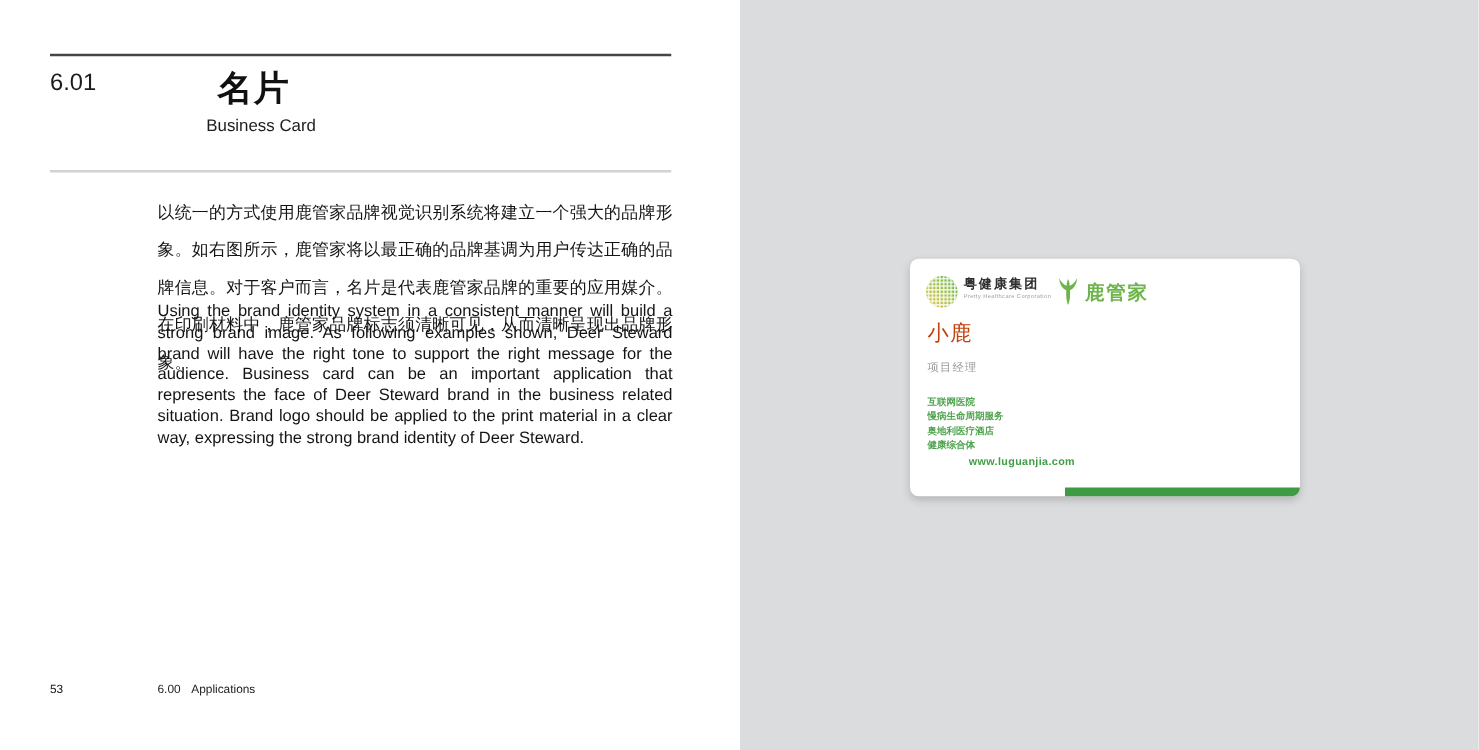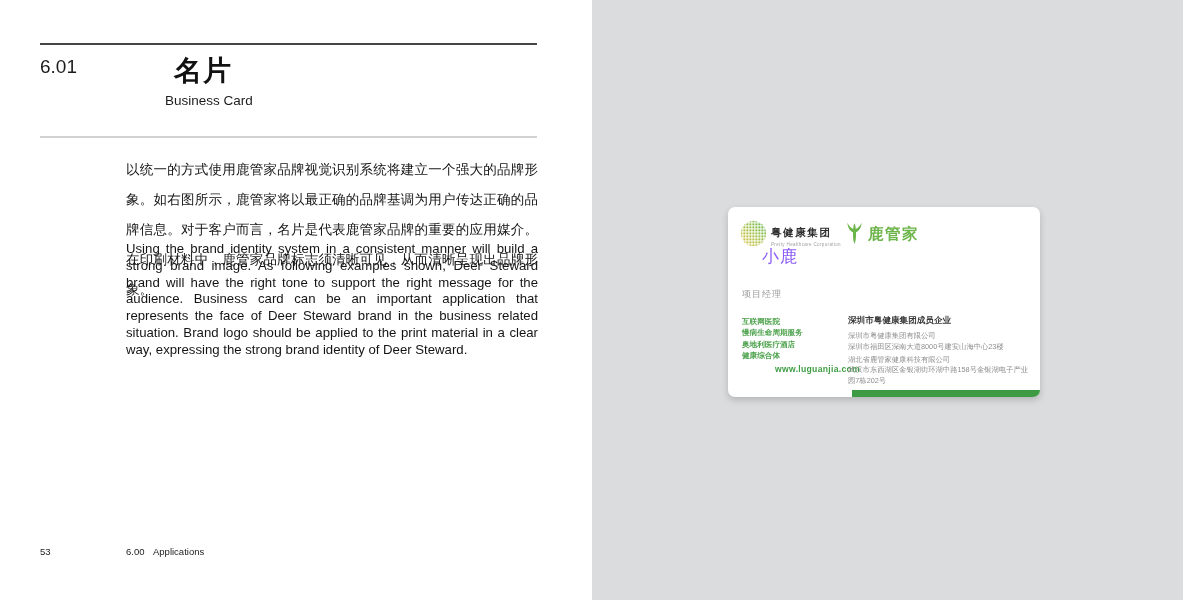--- a/index.html
+++ b/index.html
@@ -32,29 +32,29 @@
   .footer { position: absolute; left: 0; top: 546px; width: 592px; font-size: 9.5px; color: #222; }
   .footer .pageno { position: absolute; left: 40px; top: 0; }
   .footer .chapno { position: absolute; left: 126px; top: 0; }
   .footer .chaptitle { position: absolute; left: 153px; top: 0; }
   
   .card {
     position: absolute; left: 728px; top: 207px; width: 312px; height: 190px;
     background: #ffffff; border-radius: 7px;
     box-shadow: 0 3px 7px rgba(0,0,0,0.18);
   }
-  .logo-group { position: absolute; left: 12px; top: 13px; display: flex; align-items: flex-end; }
+  .logo-group { position: absolute; left: 12px; top: 13px; display: flex; align-items: flex-start; }
   .logo-group .circle-logo { width: 27px; height: 27px; flex: 0 0 auto; }
   .logo-group .logo-text { margin-left: 4px; }
   .logo-group .logo-zh { font-size: 10.5px; font-weight: bold; color: #2e2e2e; letter-spacing: 1.6px; }
   .logo-group .logo-en { font-size: 5px; color: #a0a0a0; letter-spacing: 0.4px; transform: scale(0.9); transform-origin: left top; white-space: nowrap; margin-top: 1px; }
   .logo-brand { position: absolute; left: 117px; top: 15px; display: flex; align-items: flex-end; }
   .logo-brand .deer-icon { width: 19px; height: 23px; }
   .logo-brand .brand-zh { margin-left: 4px; font-size: 15.5px; font-weight: bold; color: #6db54b; letter-spacing: 1.5px; }
-  .person-name { position: absolute; left: 14px; top: 38px; font-size: 17px; color: #8b5cf6; letter-spacing: 1px; margin-left: 20px; }
+  .person-name { position: absolute; left: 14px; top: 48px; font-size: 17px; color: #c2410c; letter-spacing: 1px; }
   .person-title { position: absolute; left: 14px; top: 81px; font-size: 9px; color: #9b9b9b; letter-spacing: 1px; }
   .contact { position: absolute; left: 120px; top: 58px; font-size: 8.5px; line-height: 11.5px; color: #8e8e8e; }
   .services { position: absolute; left: 14px; top: 109px; font-size: 7.6px; line-height: 11.3px; font-weight: 600; color: #4ea34e; }
   .website { position: absolute; left: 14px; top: 157px; font-size: 8.6px; font-weight: bold; color: #3f9e44; letter-spacing: 0.3px; margin-left: 33px; }
   .companies { position: absolute; left: 120px; top: 108px; width: 182px; }
   .companies .comp-header { font-size: 8.6px; font-weight: bold; color: #3a3a3a; margin-bottom: 4px; }
   .companies .comp-name { font-size: 7.3px; color: #8e8e8e; line-height: 10.8px; }
   .companies .comp-addr { font-size: 7.3px; color: #8e8e8e; line-height: 10.8px; margin-bottom: 2px; }
   .green-bar {
     position: absolute; left: 124px; bottom: 0; right: 0; height: 7px;
@@ -117,22 +117,15 @@
 
   <div class="services">
     <div>互联网医院</div>
     <div>慢病生命周期服务</div>
     <div>奥地利医疗酒店</div>
     <div>健康综合体</div>
   </div>
 
   <div class="website">www.luguanjia.com</div>
 
-  <div class="companies">
-    <div class="comp-header">深圳市粤健康集团成员企业</div>
-    <div class="comp-name">深圳市粤健康集团有限公司</div>
-    <div class="comp-addr">深圳市福田区深南大道8000号建安山海中心23楼</div>
-    <div class="comp-name">湖北省鹿管家健康科技有限公司</div>
-    <div class="comp-addr">武汉市东西湖区金银湖街环湖中路158号金银湖电子产业园7栋202号</div>
-  </div>
 
   <div class="green-bar"></div>
 </div>
 
 </body></html>

